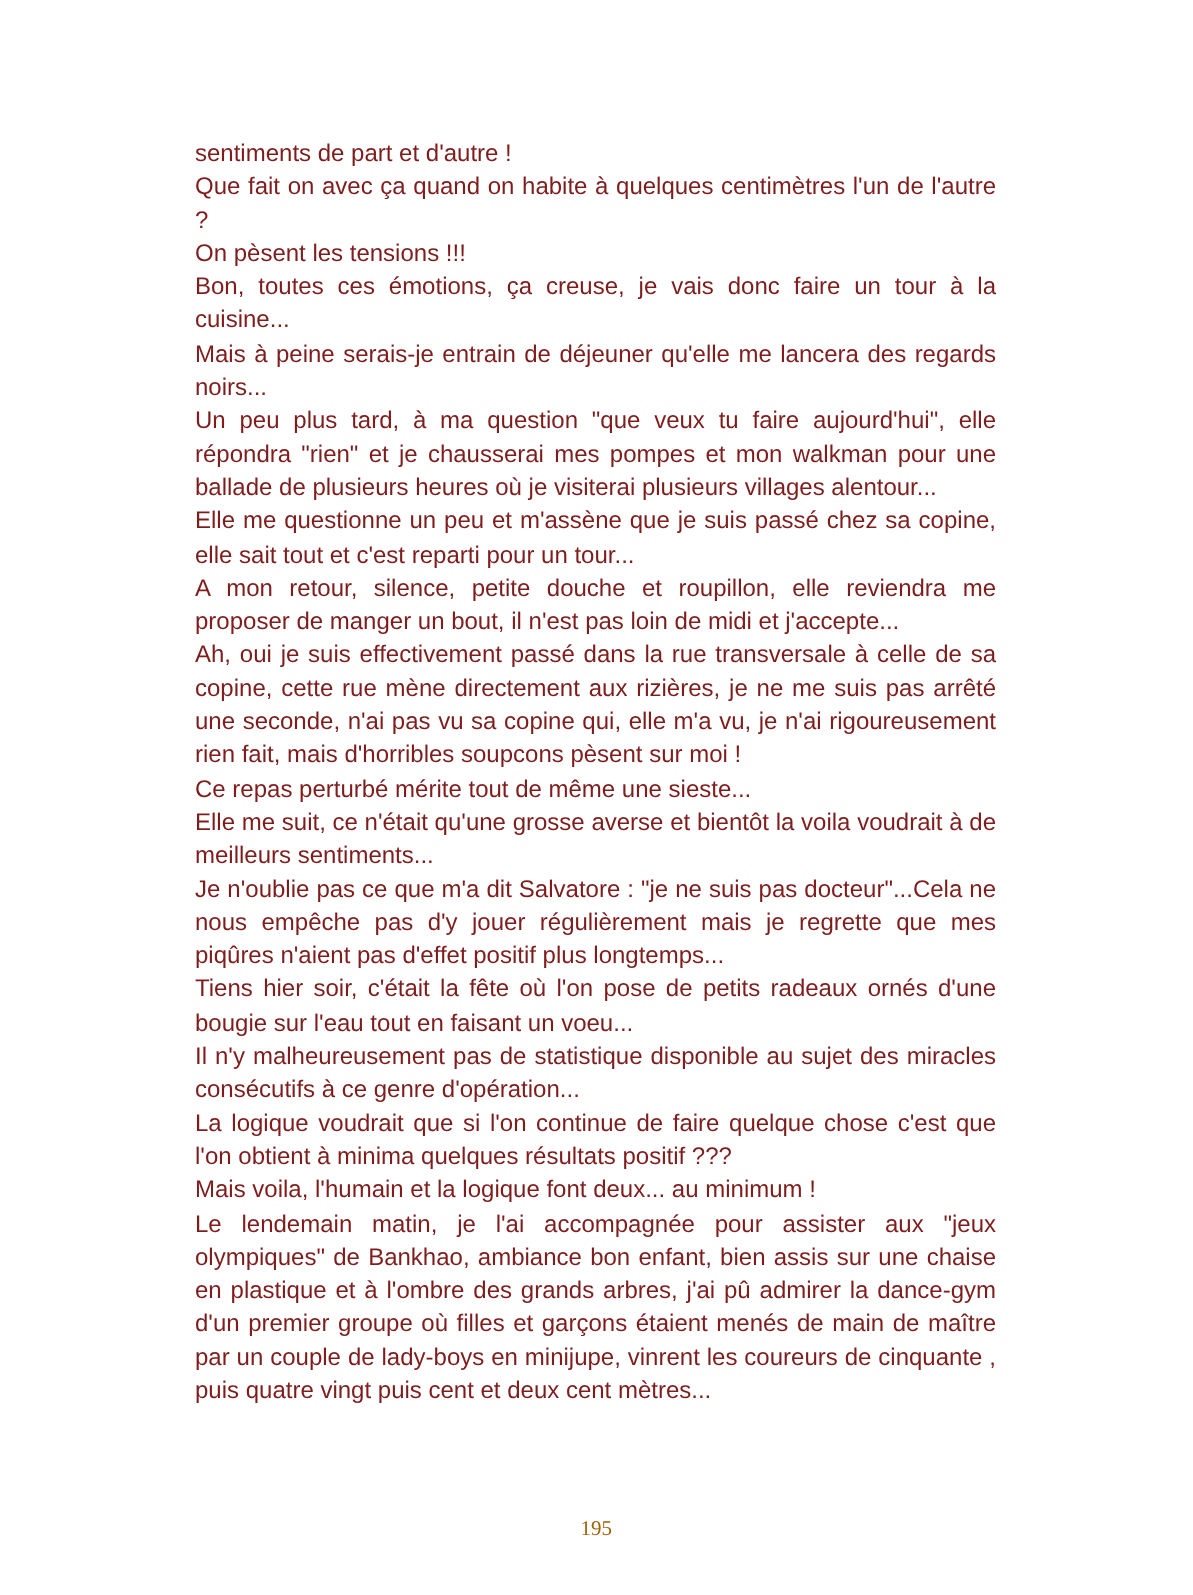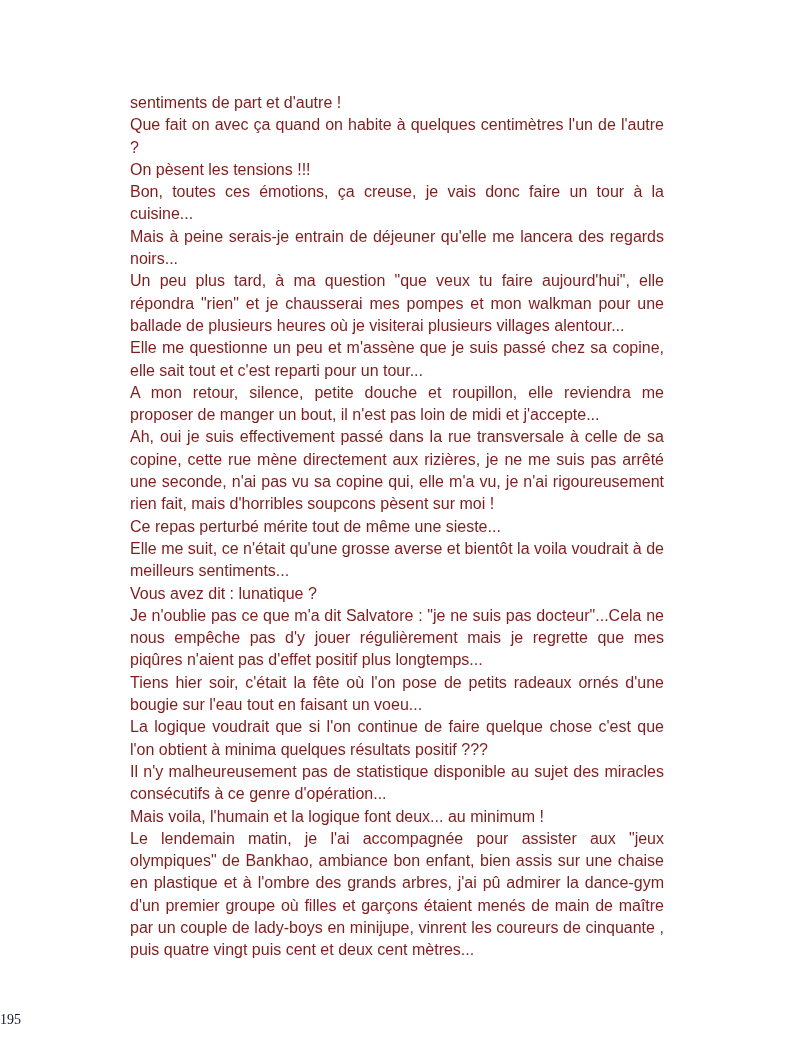--- a/index.html
+++ b/index.html
@@ -28,44 +28,43 @@
   .text-block p {
     margin: 0;
     padding: 0;
     text-align: justify;
   }
   .page-number {
     position: absolute;
     left: 0;
     top: 1012px;
     width: 100%;
-    text-align: left;
+    text-align: center;
     font-family: "Liberation Serif", serif;
     font-size: 14px;
-    color: #0f172a;
+    color: #a16207;
   }
 </style>
 </head>
 <body>
 
 <div class="page">
   <div class="text-block">
     <p>sentiments de part et d'autre !</p>
     <p>Que fait on avec ça quand on habite à quelques centimètres l'un de l'autre ?</p>
     <p>On pèsent les tensions !!!</p>
     <p>Bon, toutes ces émotions, ça creuse, je vais donc faire un tour à la cuisine...</p>
     <p>Mais à peine serais-je entrain de déjeuner qu'elle me lancera des regards noirs...</p>
     <p>Un peu plus tard, à ma question "que veux tu faire aujourd'hui", elle répondra "rien" et je chausserai mes pompes et mon walkman pour une ballade de plusieurs heures où je visiterai plusieurs villages alentour...</p>
     <p>Elle me questionne un peu et m'assène que je suis passé chez sa copine, elle sait tout et c'est reparti pour un tour...</p>
     <p>A mon retour, silence, petite douche et roupillon, elle reviendra me proposer de manger un bout, il n'est pas loin de midi et j'accepte...</p>
     <p>Ah, oui je suis effectivement passé dans la rue transversale à celle de sa copine, cette rue mène directement aux rizières, je ne me suis pas arrêté une seconde, n'ai pas vu sa copine qui, elle m'a vu, je n'ai rigoureusement rien fait, mais d'horribles soupcons pèsent sur moi !</p>
     <p>Ce repas perturbé mérite tout de même une sieste...</p>
     <p>Elle me suit, ce n'était qu'une grosse averse et bientôt la voila voudrait à de meilleurs sentiments...</p>
-    <p>Vous avez dit : lunatique ?</p>
     <p>Je n'oublie pas ce que m'a dit Salvatore : "je ne suis pas docteur"...Cela ne nous empêche pas d'y jouer régulièrement mais je regrette que mes piqûres n'aient pas d'effet positif plus longtemps...</p>
     <p>Tiens hier soir, c'était la fête où l'on pose de petits radeaux ornés d'une bougie sur l'eau tout en faisant un voeu...</p>
+    <p>Il n'y malheureusement pas de statistique disponible au sujet des miracles consécutifs à ce genre d'opération...</p>
     <p>La logique voudrait que si l'on continue de faire quelque chose c'est que l'on obtient à minima quelques résultats positif ???</p>
-    <p>Il n'y malheureusement pas de statistique disponible au sujet des miracles consécutifs à ce genre d'opération...</p>
     <p>Mais voila, l'humain et la logique font deux... au minimum !</p>
     <p>Le lendemain matin, je l'ai accompagnée pour assister aux "jeux olympiques" de Bankhao, ambiance bon enfant, bien assis sur une chaise en plastique et à l'ombre des grands arbres, j'ai pû admirer la dance-gym d'un premier groupe où filles et garçons étaient menés de main de maître par un couple de lady-boys en minijupe, vinrent les coureurs de cinquante , puis quatre vingt puis cent et deux cent mètres...</p>
   </div>
   <div class="page-number">195</div>
 </div>
 
 </body></html>

